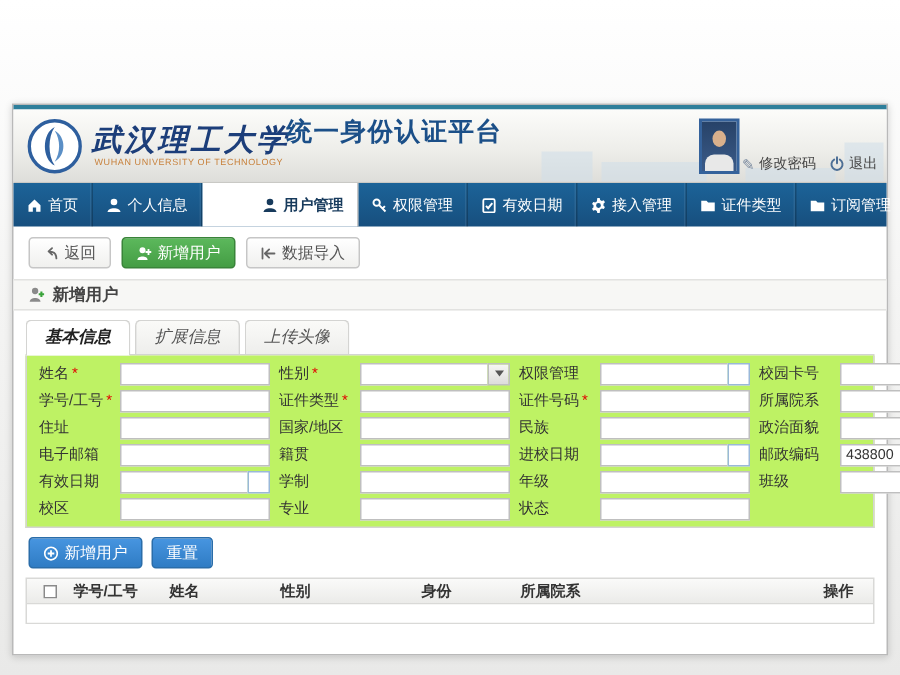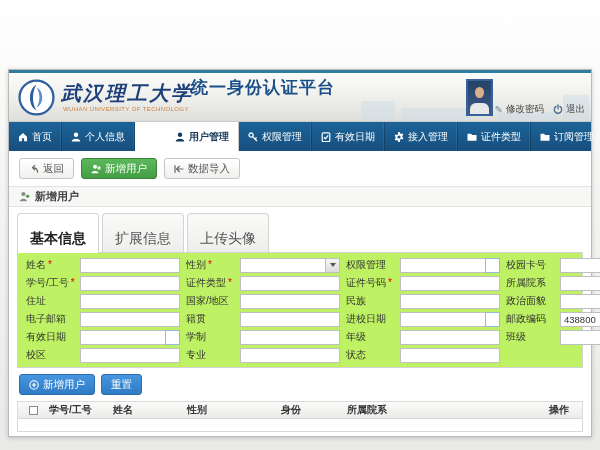--- a/index.html
+++ b/index.html
@@ -39,21 +39,21 @@
   .btn-light { background:linear-gradient(#ffffff,#f0f0ee); border:1px solid #c6c6c6; color:#555; }
   .btn-green { background:linear-gradient(#5cb85c,#449d44); border:1px solid #398439; color:#fff; }
   .btn-blue  { background:linear-gradient(#4795e0,#2f7cc4); border:1px solid #2a6da9; color:#fff; }
 
   
   .section-header { display:flex; align-items:center; gap:5px; height:21px; padding-left:10px; background:#f7f7f5; border-top:1px solid #e2e2e0; border-bottom:1px solid #e2e2e0; font-size:11px; font-weight:bold; color:#444; }
   .section-header .icon { display:inline-flex; width:11px; height:11px; }
 
   
   .tabs { display:flex; margin:6px 8px 0 8px; border-bottom:1px solid #d4d4d2; align-items:flex-end; }
-  .tab { padding:16px 12px 4px 12px; margin-right:3px; font-size:14px; color:#555; background:linear-gradient(#fafaf8,#eeeeec); border:1px solid #d4d4d2; border-bottom:none; border-radius:4px 4px 0 0; cursor:pointer; white-space:nowrap; }
+  .tab { padding:3px 12px 4px 12px; margin-right:3px; font-size:11px; color:#555; background:linear-gradient(#fafaf8,#eeeeec); border:1px solid #d4d4d2; border-bottom:none; border-radius:4px 4px 0 0; cursor:pointer; white-space:nowrap;font-style:italic; }
   .tab.active { background:#ffffff; color:#222; font-weight:bold; margin-bottom:-1px; padding-bottom:5px; }
 
   
   .form-panel { margin:0 8px; border:1px solid #d4d4d2; border-top:none; background:#bef264; padding:3px 2px; display:grid; grid-template-columns:1fr 1fr 1fr 1fr; grid-auto-rows:18px; align-items:center; }
   .form-cell { display:flex; align-items:center; height:18px; }
   .flabel { width:60px; padding-left:6px; font-size:10px; color:#333; flex:none; white-space:nowrap; }
   .req { color:#e20000; margin-left:2px; font-size:10px; }
   .fwrap { display:flex; width:100px; flex:none; }
   .finput { height:15px; border:1px solid #bfbfbf; background:#fff; font-size:9.5px; padding:0 3px; width:100px; font-family:"Liberation Sans",sans-serif; color:#333; }
   .fwrap .finput { width:85px; border-right:none; }

